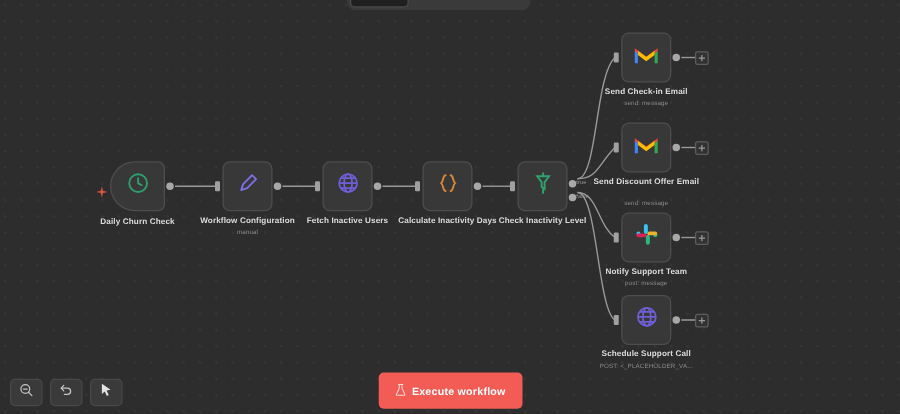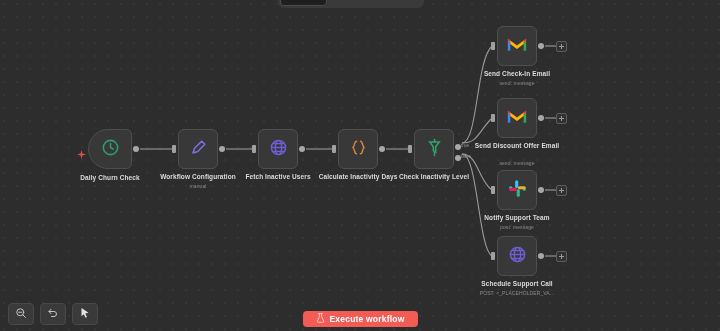--- a/index.html
+++ b/index.html
@@ -100,21 +100,21 @@
   #tools { position:absolute; left:8px; bottom:6px; display:flex; gap:6px; z-index:30; }
   .tbtn {
     width:26px; height:22px; border-radius:4px;
     background:#3a3a3a; border:1px solid #494949;
     display:flex; align-items:center; justify-content:center;
   }
   
   #execbar { position:absolute; left:0; right:0; bottom:4px; display:flex; justify-content:center; z-index:30; }
   #execbtn {
     background:#f25c54; color:#ffffff;
-    height:16px; padding:0 13px;
+    height:29px; padding:0 13px;
     border-radius:4px; border:none;
     display:flex; align-items:center; gap:5px;
     font-size:8.5px; font-weight:bold;
     font-family:"Liberation Sans", sans-serif;
     letter-spacing:.2px;
   }
 </style>
 </head>
 <body>
 

